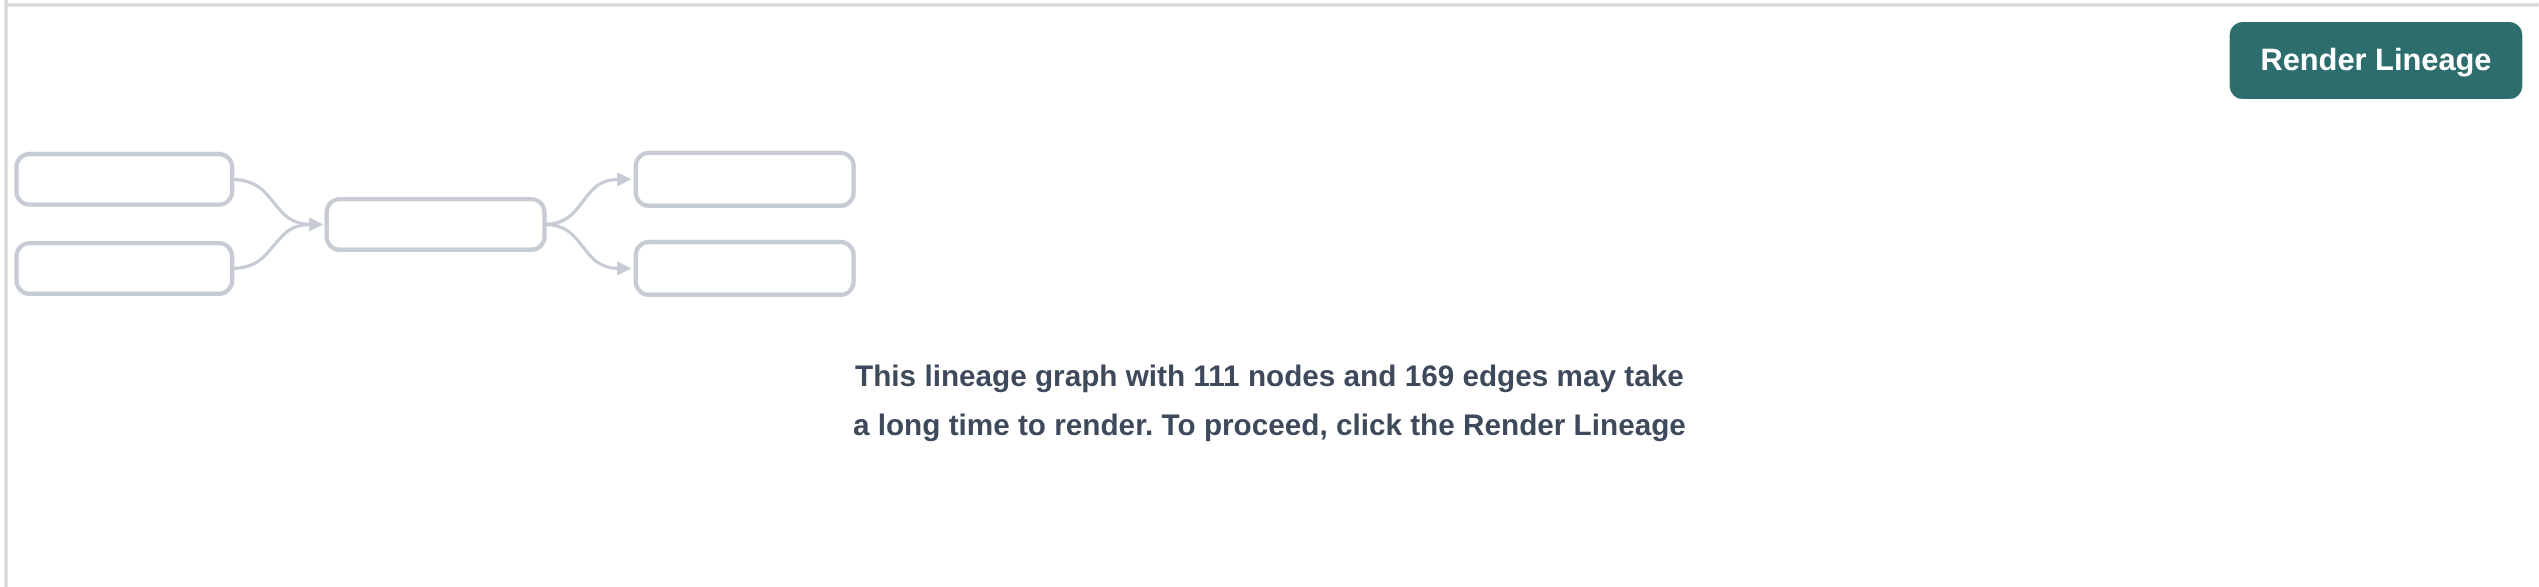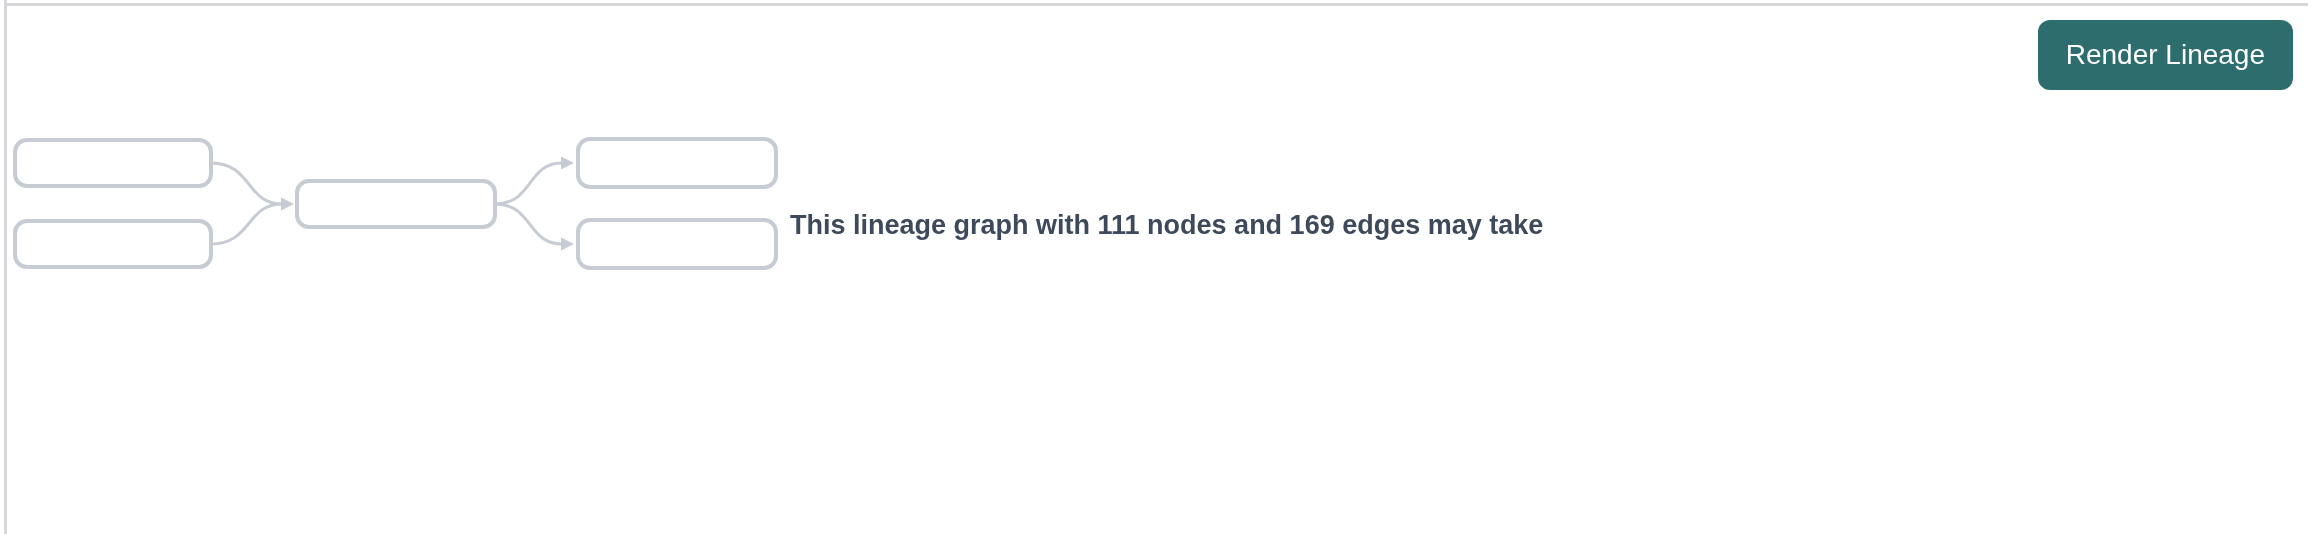--- a/index.html
+++ b/index.html
@@ -26,26 +26,26 @@
     position:absolute;top:0;left:4px;bottom:0;width:3px;
     background:var(--hairline);
   }
   .render-btn{
     position:absolute;top:20px;right:15px;
     height:70px;padding:0 28px;
     background:var(--accent-teal);
     color:var(--button-text);
     border:none;border-radius:12px;
     font-family:"Liberation Sans", sans-serif;
-    font-size:28px;font-weight:400;line-height:70px;
+    font-size:28px;font-weight:700;line-height:70px;
     cursor:pointer;
   }
   .placeholder{
     position:absolute;left:0;right:0;top:130px;
-    display:flex;align-items:center;
+    display:flex;flex-direction:column;
   }
   .illustration{display:block;}
   .illustration rect{
     fill:var(--node-fill);
     stroke:var(--illustration-stroke);
     stroke-width:4;
   }
   .illustration path{
     fill:none;
     stroke:var(--illustration-stroke);
@@ -87,16 +87,17 @@
 
       <rect x="15" y="10" width="196" height="46" rx="12"></rect>
       <rect x="15" y="91" width="196" height="46" rx="12"></rect>
       <rect x="297" y="51" width="198" height="46" rx="12"></rect>
       <rect x="578" y="9" width="198" height="48" rx="12"></rect>
       <rect x="578" y="90" width="198" height="48" rx="12"></rect>
     </svg>
 
     <div class="message">
       <div>This lineage graph with 111 nodes and 169 edges may take</div>
+      <div>a long time to render. To proceed, click the Render Lineage</div>
     </div>
 
   </div>
 </div>
 
 </body></html>

